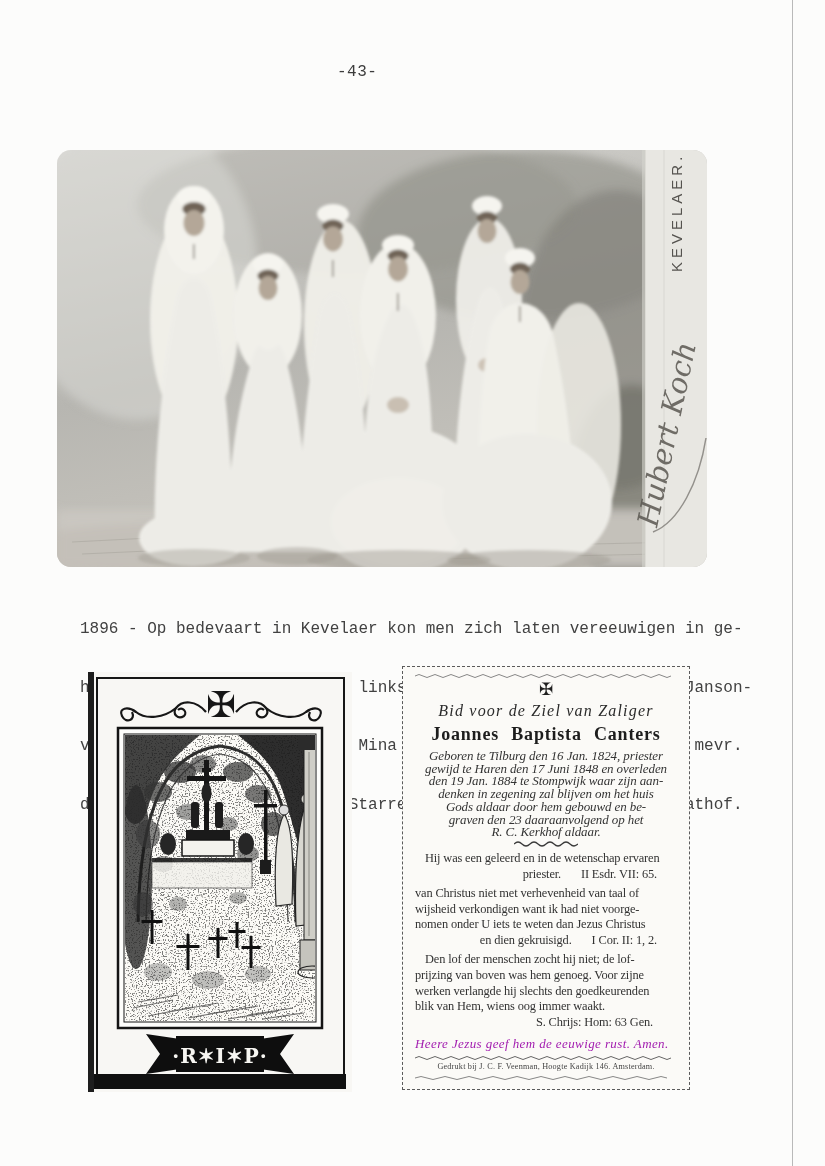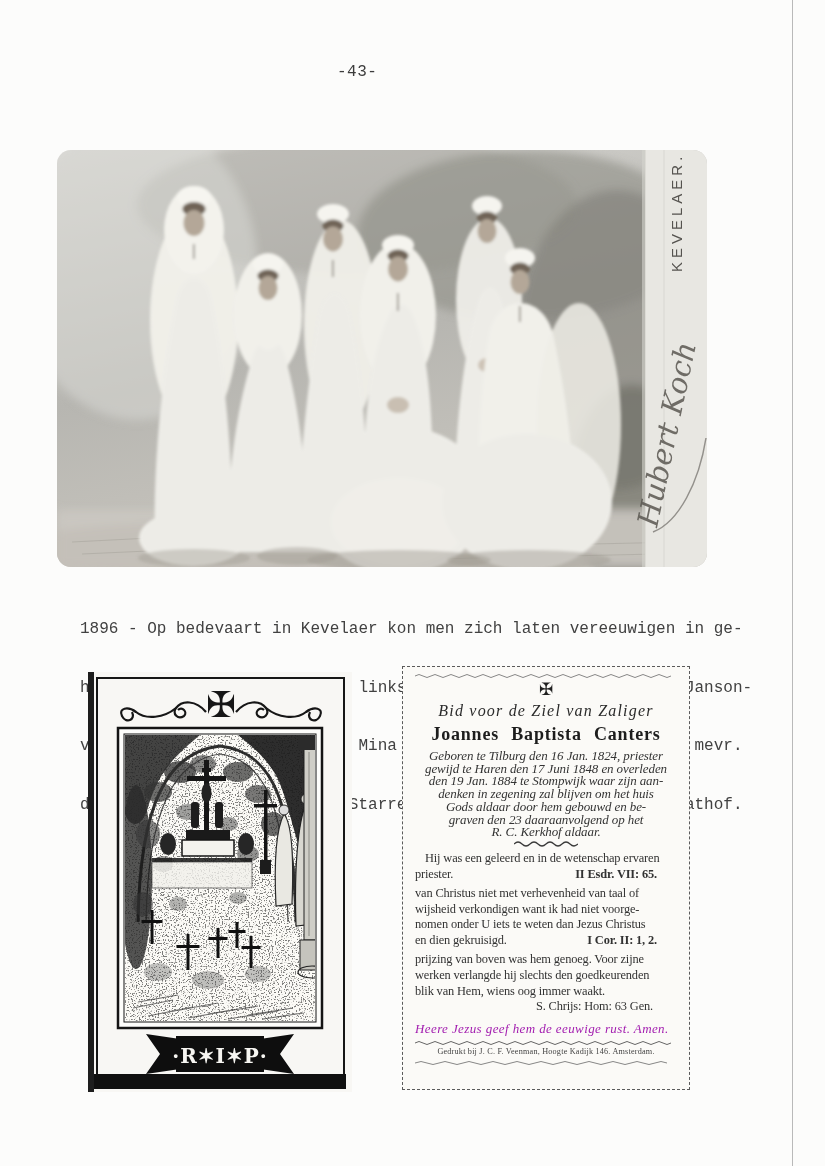--- a/index.html
+++ b/index.html
@@ -19,22 +19,22 @@
   .rc-cross{text-align:center;font-size:17px;line-height:18px;color:#1f1f1f;margin-bottom:2px;}
   .rc-header{text-align:center;font-style:italic;font-weight:normal;font-size:16px;line-height:19px;
         letter-spacing:1.2px;color:#2b2b2b;margin-bottom:4px;}
   .rc-name{text-align:center;font-weight:bold;font-size:18px;line-height:21px;
         letter-spacing:0.8px;word-spacing:7px;color:#1d1d1d;margin-bottom:5px;}
   .rc-bio{text-align:center;font-style:italic;font-size:13px;line-height:12.7px;
         color:#333;letter-spacing:-0.1px;}
   .rc-squiggle{display:block;margin:1px auto 0 auto;}
   .rc-par{font-size:12.4px;line-height:15.6px;letter-spacing:-0.15px;margin-top:4px;}
   .rc-par .fl{text-indent:10px;}
-  .rc-refline{display:flex;justify-content:space-between;}
-  .rc-refline .ref{padding-right:20px;font-weight:bold;}
+  .rc-refline{display:flex;justify-content:flex-end;gap:20px;}
+  .rc-refline .ref{padding-right:20px;}
   .rc-ref-right{text-align:right;padding-right:24px;}
   .rc-prayer{font-style:italic;font-size:13px;line-height:16px;letter-spacing:0.4px;
         margin-top:6px;color:#a21caf;}
   .rc-wavy{display:block;margin:3px 0 1px 0;}
   .rc-printer{text-align:center;font-size:8.2px;line-height:10px;color:#444;letter-spacing:0.2px;}
 </style>
 </head>
 <body>
 
 <div class="page">
@@ -305,20 +305,21 @@
     <div class="rc-par">
       <div>van Christus niet met verhevenheid van taal of</div>
       <div>wijsheid verkondigen want ik had niet voorge-</div>
       <div>nomen onder U iets te weten dan Jezus Christus</div>
       <div class="rc-refline">
         <span>en dien gekruisigd.</span>
         <span class="ref">I Cor. II: 1, 2.</span>
       </div>
     </div>
     <div class="rc-par">
+      <div class="fl">Den lof der menschen zocht hij niet; de lof-</div>
       <div>prijzing van boven was hem genoeg.  Voor zijne</div>
       <div>werken verlangde hij slechts den goedkeurenden</div>
       <div>blik van Hem, wiens oog immer waakt.</div>
       <div class="rc-ref-right">S. Chrijs: Hom: 63 Gen.</div>
     </div>
     <div class="rc-prayer">Heere Jezus geef hem de eeuwige rust. Amen.</div>
     <svg class="rc-wavy" width="258" height="6" viewBox="0 0 258 6">
       <path d="M0 3 q4 -3 8 0 t8 0 t8 0 t8 0 t8 0 t8 0 t8 0 t8 0 t8 0 t8 0 t8 0 t8 0 t8 0 t8 0 t8 0 t8 0 t8 0 t8 0 t8 0 t8 0 t8 0 t8 0 t8 0 t8 0 t8 0 t8 0 t8 0 t8 0 t8 0 t8 0 t8 0 t8 0" fill="none" stroke="#555" stroke-width="0.9"></path>
     </svg>
     <div class="rc-printer">Gedrukt bij J. C. F. Veenman,  Hoogte Kadijk 146.  Amsterdam.</div>

